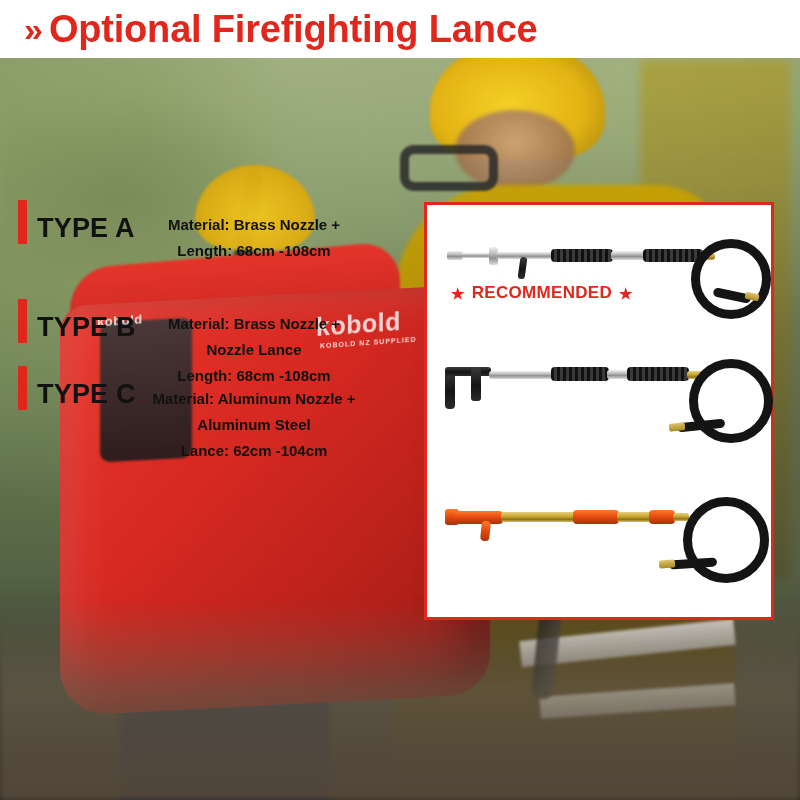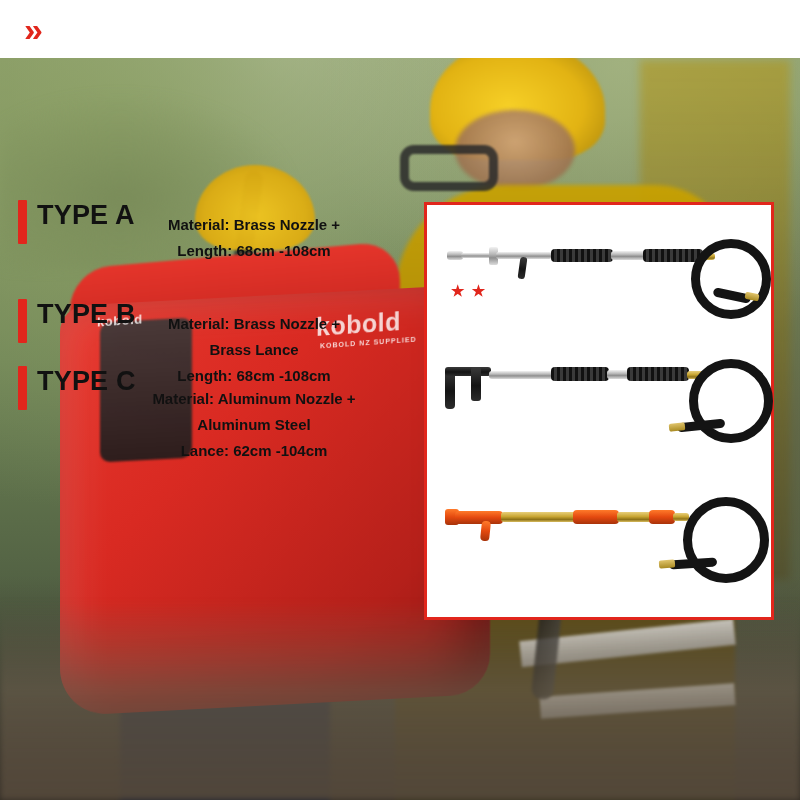--- a/index.html
+++ b/index.html
@@ -211,21 +211,21 @@
     position: absolute;
     left: 0; top: 200px;
     width: 420px;
   }
   .type-row {
     position: relative;
     margin-bottom: 22px;
   }
   .type-head {
     display: flex;
-    align-items: flex-start;
+    align-items: flex-end;
   }
   .type-bar {
     width: 9px;
     height: 44px;
     background: #e1261c;
     margin-left: 18px;
     margin-right: 10px;
     border-radius: 1px;
   }
   .type-label {
@@ -346,20 +346,21 @@
     <div class="brand-badge brand-1">kobold</div>
     <div class="brand-badge brand-2">kobold</div>
     <div class="brand-badge brand-2s">KOBOLD NZ SUPPLIED</div>
     <div class="bg-path"></div>
   </div>
 
   <div class="header">
     <div class="chevrons">
       <span>»</span>
     </div>
+    <div class="header-title">Optional Firefighting Lance</div>
   </div>
 
   <div class="types">
 
     <div class="type-row row-a">
       <div class="type-head">
         <div class="type-bar"></div>
         <div class="type-label">TYPE A</div>
       </div>
       <div class="type-lines">
@@ -368,21 +369,21 @@
       </div>
     </div>
 
     <div class="type-row row-b" style="margin-top:55px">
       <div class="type-head">
         <div class="type-bar"></div>
         <div class="type-label">TYPE B</div>
       </div>
       <div class="type-lines">
         <div class="type-line">Material: Brass Nozzle +</div>
-        <div class="type-line">Brass Lance</div>
+        <div class="type-line">Nozzle Lance</div>
         <div class="type-line">Length:  68cm -108cm</div>
       </div>
     </div>
 
     <div class="type-row row-c" style="margin-top:23px">
       <div class="type-head">
         <div class="type-bar"></div>
         <div class="type-label">TYPE C</div>
       </div>
       <div class="type-lines">
@@ -406,20 +407,21 @@
       <div class="chrome" style="left:170px; top:24px; width:34px; height:9px;"></div>
       <div class="grip" style="left:202px; top:22px; width:60px; height:13px;"></div>
       <div class="brass" style="left:260px; top:26px; width:14px; height:7px;"></div>
       <div class="hose-coil" style="left:250px; top:12px; width:62px; height:62px;"></div>
       <div class="hose-tail" style="left:272px; top:64px; width:38px; height:9px; transform:rotate(12deg);"></div>
       <div class="tip-brass" style="left:304px; top:66px; width:14px; height:7px; transform:rotate(12deg);"></div>
     </div>
 
     <div class="recommended">
       <span class="star">★</span>
+      <span>RECOMMENDED</span>
       <span class="star">★</span>
     </div>
 
     <div class="lance l2">
       <div class="blackpart" style="left:4px; top:16px; width:10px; height:40px; border-radius:4px;"></div>
       <div class="blackpart" style="left:4px; top:14px; width:46px; height:9px;"></div>
       <div class="blackpart" style="left:30px; top:14px; width:10px; height:34px;"></div>
       <div class="chrome" style="left:48px; top:18px; width:66px; height:8px;"></div>
       <div class="grip" style="left:110px; top:14px; width:58px; height:14px;"></div>
       <div class="chrome" style="left:166px; top:17px; width:22px; height:9px;"></div>

